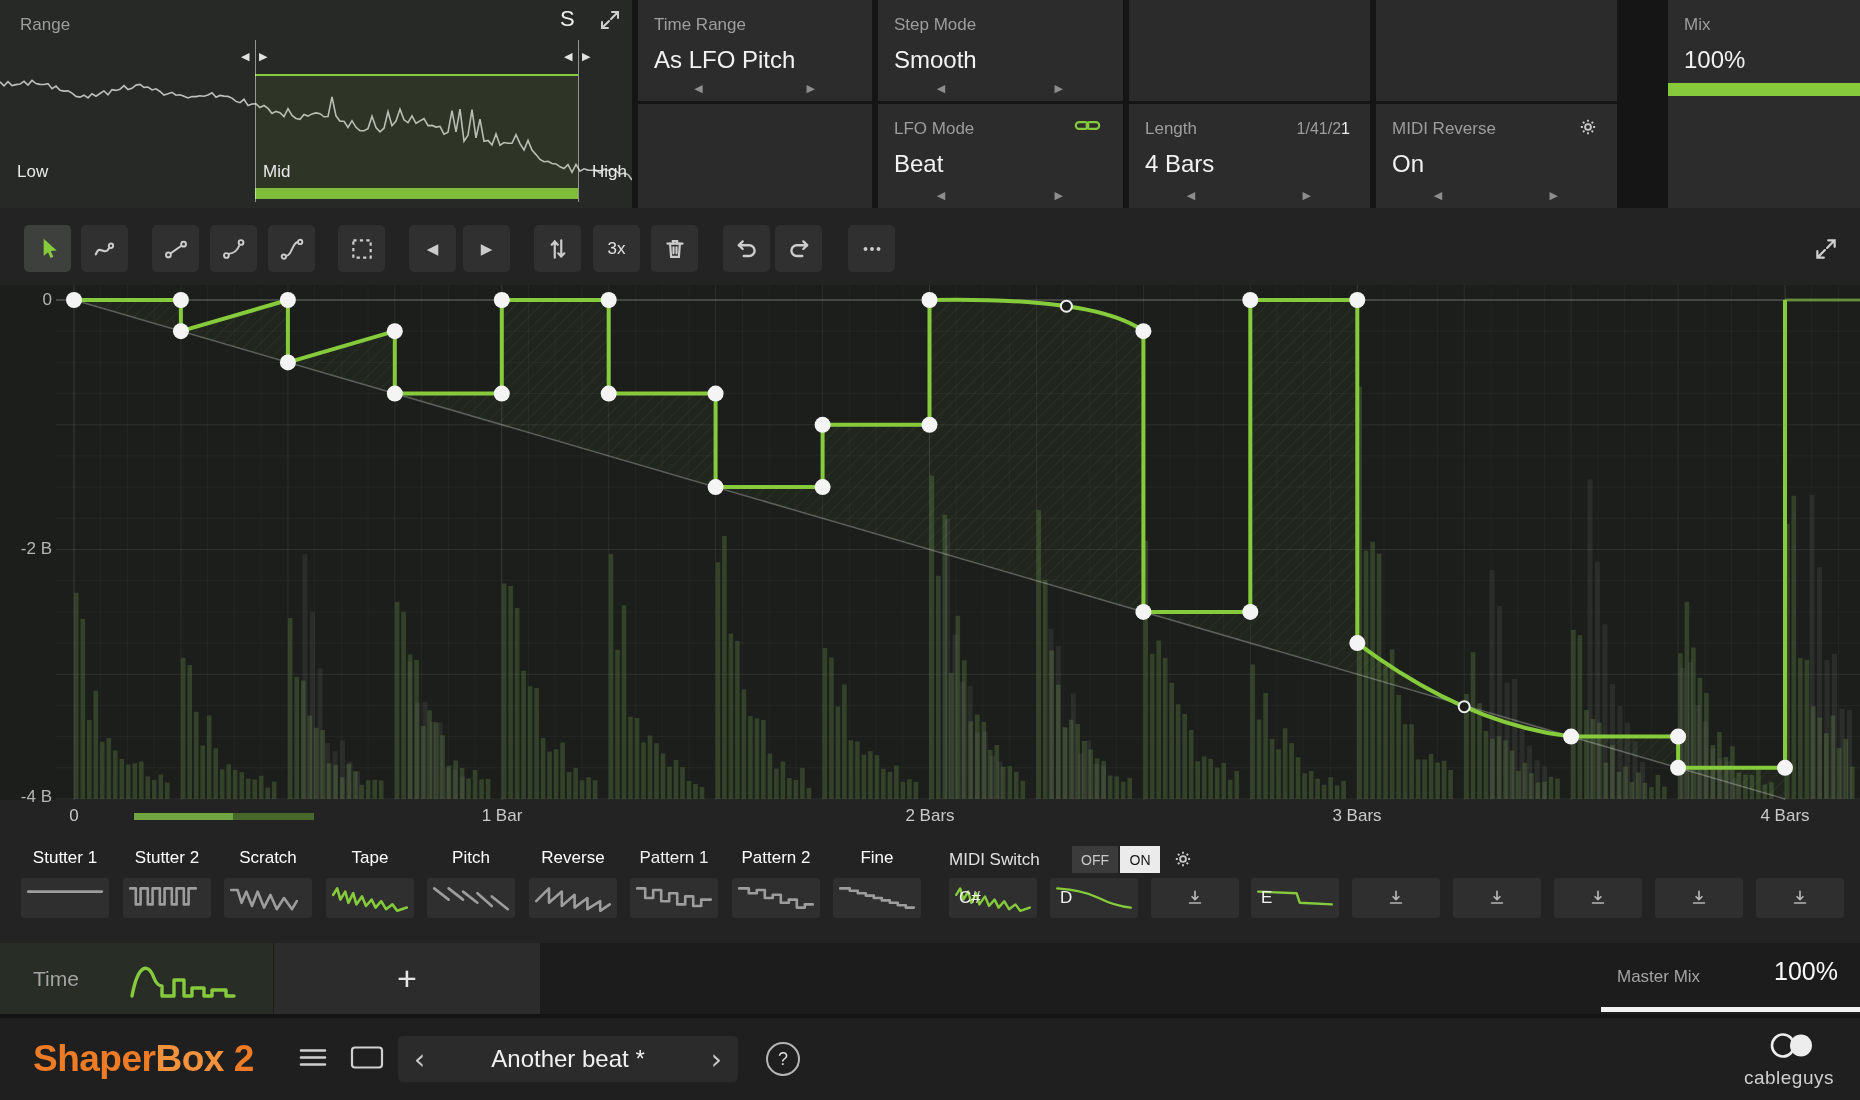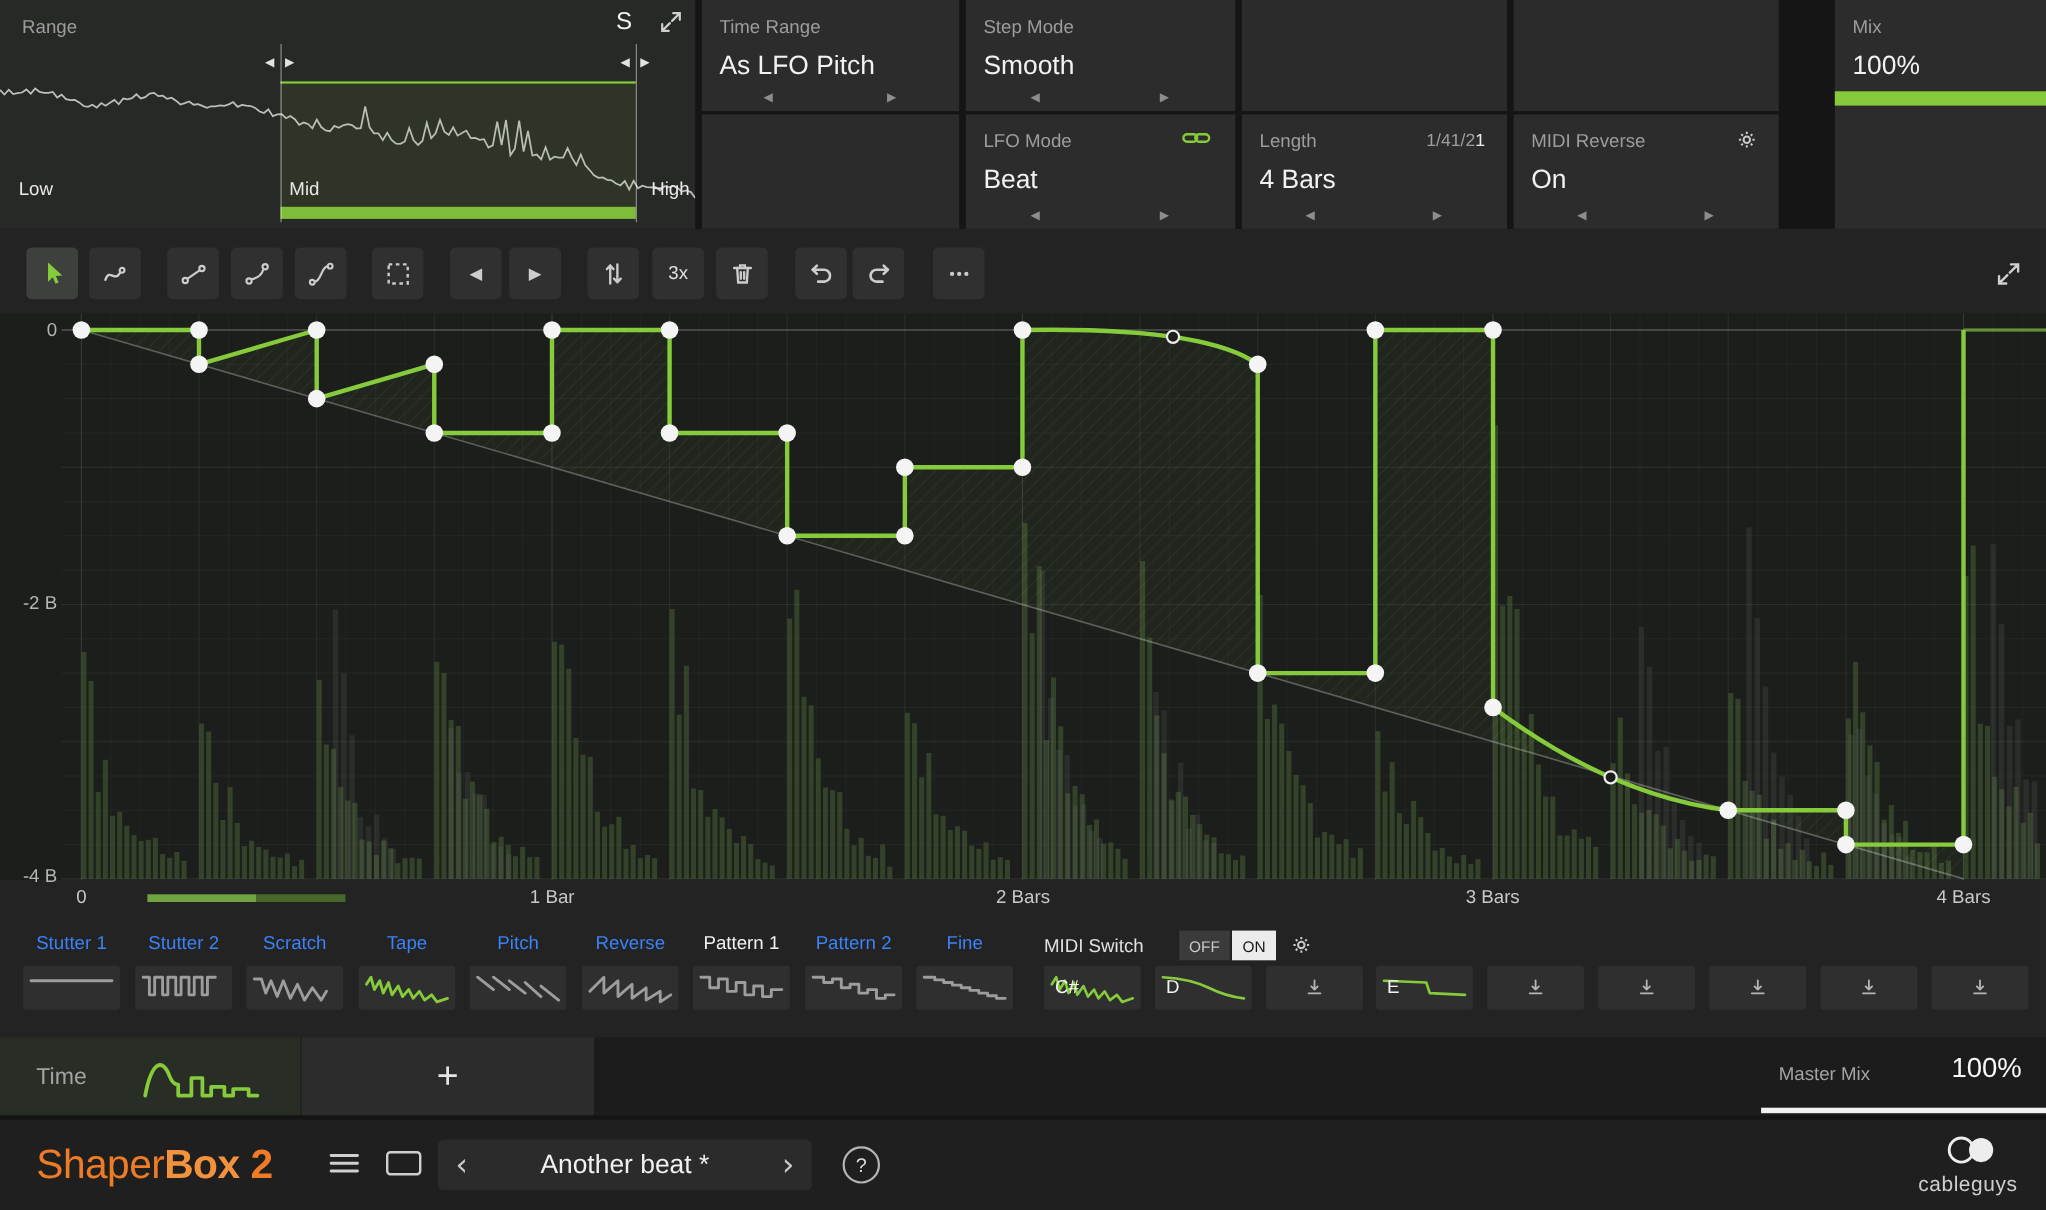--- a/index.html
+++ b/index.html
@@ -65,21 +65,21 @@
 
   
   #editor{position:absolute;left:0;top:285px;width:1860px;height:515px;background:#1b1e1b;cursor:crosshair}
   #lfo-svg{position:absolute;left:0;top:0;width:1860px;height:515px}
   .ylab{position:absolute;left:8px;width:44px;text-align:right;font-size:17px;color:#b5b5b5;transform:translateY(-50%)}
   .xlab{position:absolute;top:806px;transform:translateX(-50%);font-size:17px;color:#c9c9c9;white-space:nowrap}
   #progress-bar{position:absolute;top:813px;height:7px;background:linear-gradient(90deg,#70a542 0 55%,#47682a 55%);cursor:pointer}
 
   
   .wave-col{position:absolute;top:846px;width:88px;cursor:pointer}
-  .wlabel{display:block;text-align:center;font-size:17px;color:#3b82f6;height:24px;line-height:24px;white-space:nowrap}
+  .wlabel{display:block;text-align:center;font-size:17px;color:#ffffff;height:24px;line-height:24px;white-space:nowrap}
   .wave-col.selected .wlabel{color:#f2f2f2}
   .wthumb{margin-top:8px;height:40px;background:#2e2f2e;border-radius:3px;color:#9d9d9d;padding:4px;cursor:pointer}
   .wave-col.active-thumb .wthumb{color:#86CB3C}
   #midisw-label{position:absolute;left:949px;top:850px;font-size:17px;color:#e0e0e0}
   #midisw-off{position:absolute;left:1072px;top:846px;width:46px;height:27px;background:#3b3b3b;border:none;color:#c9c9c9;font-size:14px;cursor:pointer}
   #midisw-on{position:absolute;left:1120px;top:846px;width:40px;height:27px;background:#ebebeb;border:none;color:#161616;font-size:14px;cursor:pointer}
   #midisw-gear{position:absolute;left:1172px;top:848px;cursor:pointer}
   .note-slot{position:absolute;top:878px;width:88px;height:40px;background:#2f2f2f;border-radius:3px;cursor:pointer}
   .note-slot.dl{display:flex;align-items:center;justify-content:center}
   .slot-wave{position:absolute;inset:4px;color:#86CB3C}
@@ -93,21 +93,21 @@
   #add-tab{position:absolute;left:274px;top:0;width:266px;height:71px;background:#2c2c2c;display:flex;align-items:center;justify-content:center;font-size:34px;color:#e5e5e5;font-weight:300;cursor:pointer}
   #mm-label{position:absolute;left:1617px;top:24px;font-size:17px;color:#a3a3a3}
   #mm-value{position:absolute;right:22px;top:14px;font-size:25px;color:#fafafa;cursor:pointer}
   #mm-track{position:absolute;left:1601px;bottom:2px;width:259px;height:5px;background:#3a3a3a;cursor:pointer}
   #mm-fill{height:100%;background:#f2f2f2}
 
   
   #footer-sep{position:absolute;left:0;top:1014px;width:1860px;height:4px;background:#141414}
   #footer{position:absolute;left:0;top:1018px;width:1860px;height:82px;background:#1f1f1f}
   #logo{position:absolute;left:33px;top:50%;transform:translateY(-50%);font-size:37px;color:#EE7B26;letter-spacing:-0.5px;white-space:nowrap}
-  #logo b{font-weight:400}
+  #logo b{font-weight:700}
   #logo .lt{font-weight:700;color:#f3923c}
   #logo .num{margin-left:10px;font-weight:700}
   #menu-btn,#folder-btn{position:absolute;top:50%;transform:translateY(-50%);background:none;border:none;cursor:pointer}
   #menu-btn{left:298px}
   #folder-btn{left:350px}
   #preset-nav{position:absolute;left:398px;top:50%;transform:translateY(-50%);width:340px;height:46px;background:#2b2b2b;border-radius:5px}
   #preset-name{position:absolute;left:50%;top:50%;transform:translate(-50%,-50%);font-size:24px;color:#f0f0f0;white-space:nowrap;cursor:pointer}
   .pn-arrow{position:absolute;top:50%;transform:translateY(-50%);font-size:28px;color:#c9c9c9;cursor:pointer}
   #pn-prev{left:16px}
   #pn-next{right:16px}

